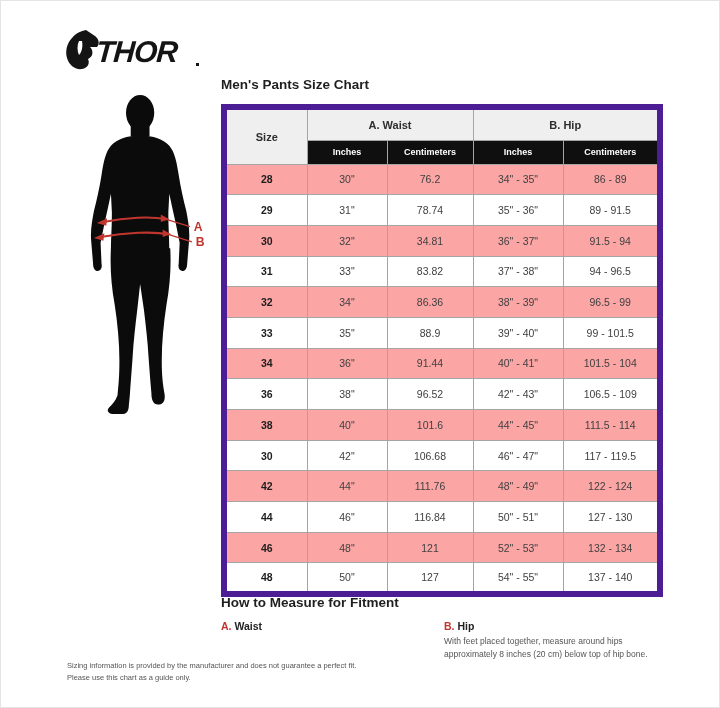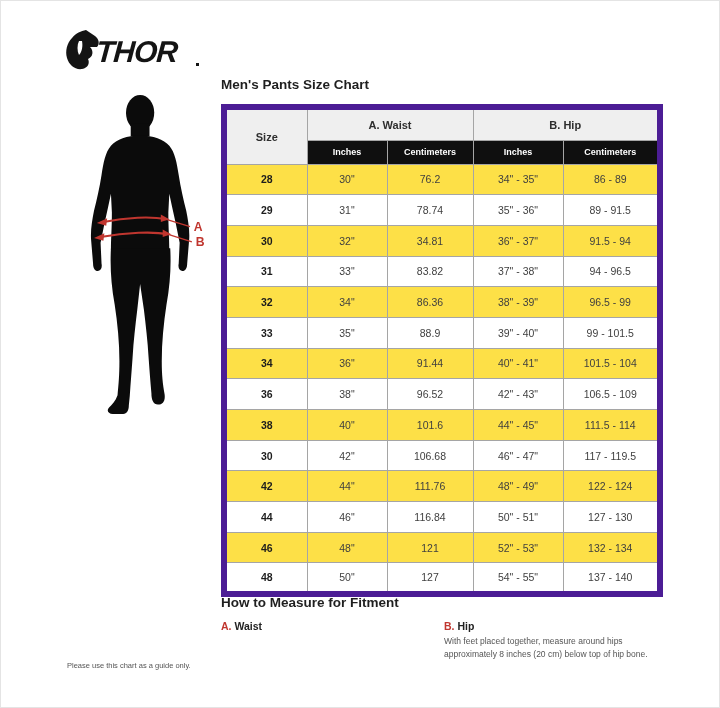--- a/index.html
+++ b/index.html
@@ -19,21 +19,21 @@
   
   table.size-table{position:absolute;left:220px;top:103px;width:436px;border-collapse:collapse;
         table-layout:fixed;border:6px solid #4c1d95;}
   .size-table th,.size-table td{border:1px solid #a5a5a5;text-align:center;vertical-align:middle;
         padding:0;overflow:hidden;}
   .size-table thead tr.main-head{height:33px;}
   .size-table thead tr.main-head th{background:#efefef;font-size:11px;font-weight:bold;color:#2e2e2e;}
   .size-table thead tr.sub-head{height:24px;}
   .size-table thead tr.sub-head th{background:#0f0f0f;color:#ffffff;font-size:9px;font-weight:bold;}
   .size-table tbody tr{height:30.7px;background:#ffffff;}
-  .size-table tbody tr.alt{background:#fde047;}
+  .size-table tbody tr.alt{background:#fca5a5;}
   .size-table tbody td{font-size:10.5px;color:#3f3f3f;}
   .size-table tbody td.size-col{font-weight:bold;color:#1c1c1c;}
 
   
   .howto-heading{position:absolute;left:220px;top:594px;font-size:13.5px;font-weight:bold;color:#1f1f1f;}
   .howto-item{position:absolute;top:619px;}
   .howto-item.item-a{left:220px;width:206px;}
   .howto-item.item-b{left:443px;width:232px;}
   .howto-item .item-title{font-size:10.5px;font-weight:bold;color:#222;margin-bottom:3px;}
   .howto-item .item-key{color:#c0362f;}
@@ -235,16 +235,17 @@
 
   <div class="howto-item item-b">
     <div class="item-title">
       <span class="item-key">B.</span>
       <span>Hip</span>
     </div>
     <div class="item-text">With feet placed together, measure around hips approximately 8 inches (20 cm) below top of hip bone.</div>
   </div>
 
   <div class="footnote">
+    <div>Sizing information is provided by the manufacturer and does not guarantee a perfect fit.</div>
     <div>Please use this chart as a guide only.</div>
   </div>
 
 </div>
 
 </body></html>

